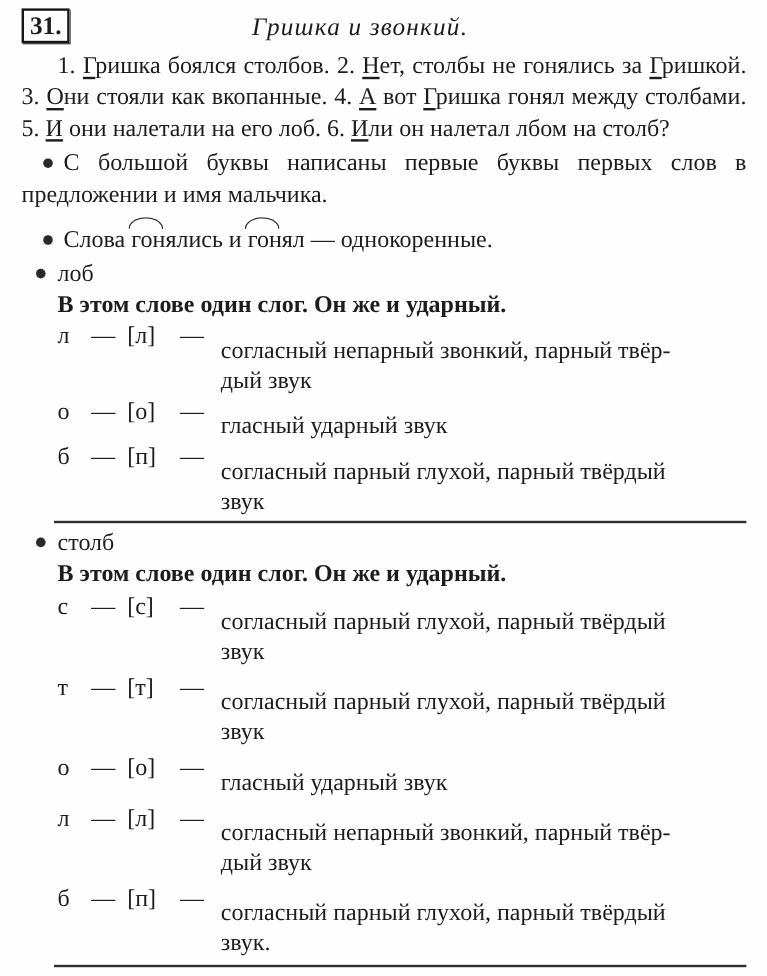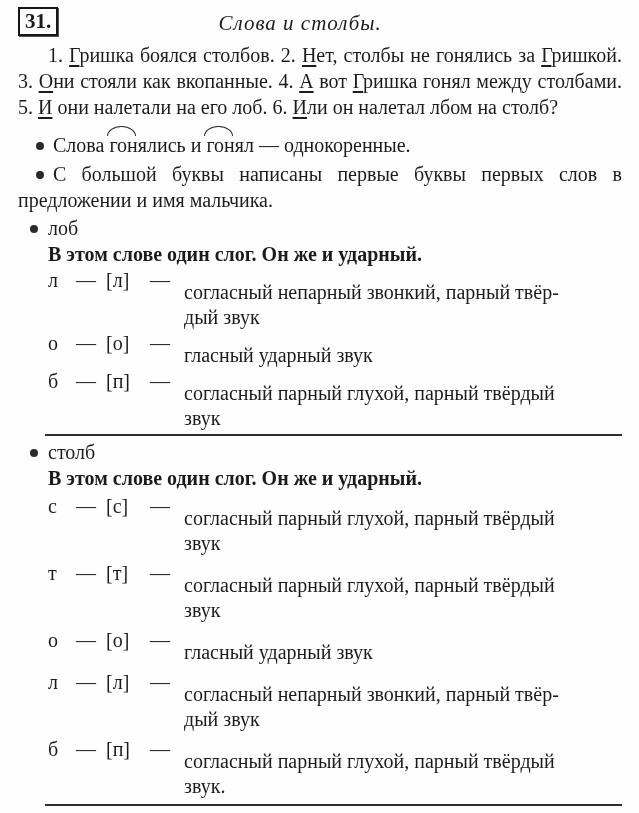--- a/index.html
+++ b/index.html
@@ -100,34 +100,34 @@
   }
 </style>
 </head>
 <body>
 
 <div class="page">
 
   <div class="header">
     <span class="ex-box">31.</span>
     <span class="title-wrap">
-      <span class="page-title">Слова и столбы.</span>
+      <span class="page-title">Гришка и звонкий.</span>
     </span>
   </div>
 
   <p class="exercise-text"><span>1. </span><span class="u">Г</span><span>ришка боялся столбов. 2. </span><span class="u">Н</span><span>ет, столбы не гонялись за </span><span class="u">Г</span><span>ришкой. 3. </span><span class="u">О</span><span>ни стояли как вкопанные. 4. </span><span class="u">А</span><span> вот </span><span class="u">Г</span><span>ришка гонял между столбами. 5. </span><span class="u">И</span><span> они налетали на его лоб. 6. </span><span class="u">И</span><span>ли он налетал лбом на столб?</span></p>
+
+  <p class="note">
+    <span class="bullet"></span><span>С большой буквы написаны первые буквы первых слов в предложении и имя мальчика.</span>
+  </p>
 
   <p class="note note-root">
     <span class="bullet"></span><span><span>Слова </span><span class="root-arc">гон</span><span>ялись и </span><span class="root-arc">гон</span><span>ял — однокоренные.</span></span>
   </p>
 
-  <p class="note">
-    <span class="bullet"></span><span>С большой буквы написаны первые буквы первых слов в предложении и имя мальчика.</span>
-  </p>
-
   <div class="word-line">
     <span class="bullet"></span><span>лоб</span>
   </div>
   <div class="analysis">
     <p class="syllable-note">В этом слове один слог. Он же и ударный.</p>
     <div class="phon-rows lob">
         <div class="phon-row">
           <span class="cell letter">л</span>
           <span class="cell dash">—</span>
           <span class="cell sound">[л]</span>

